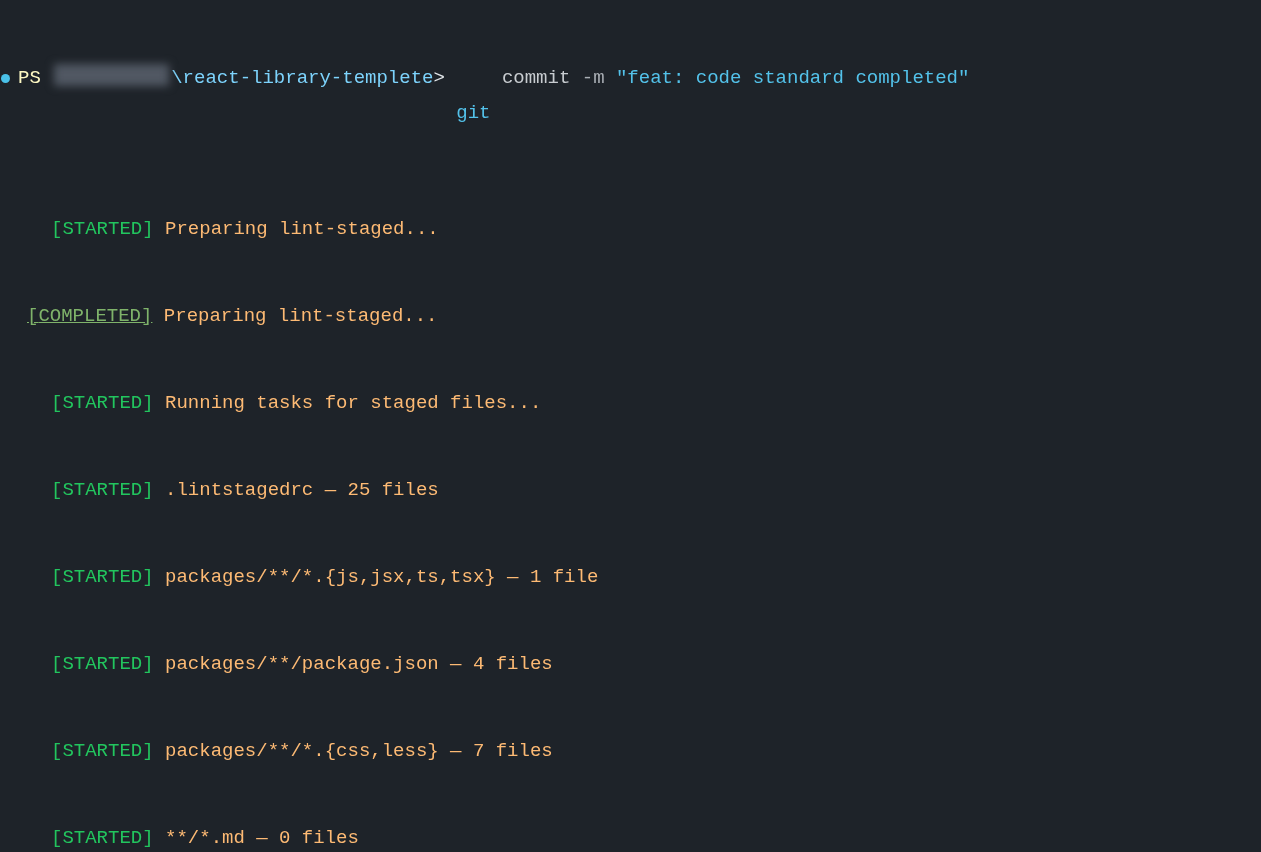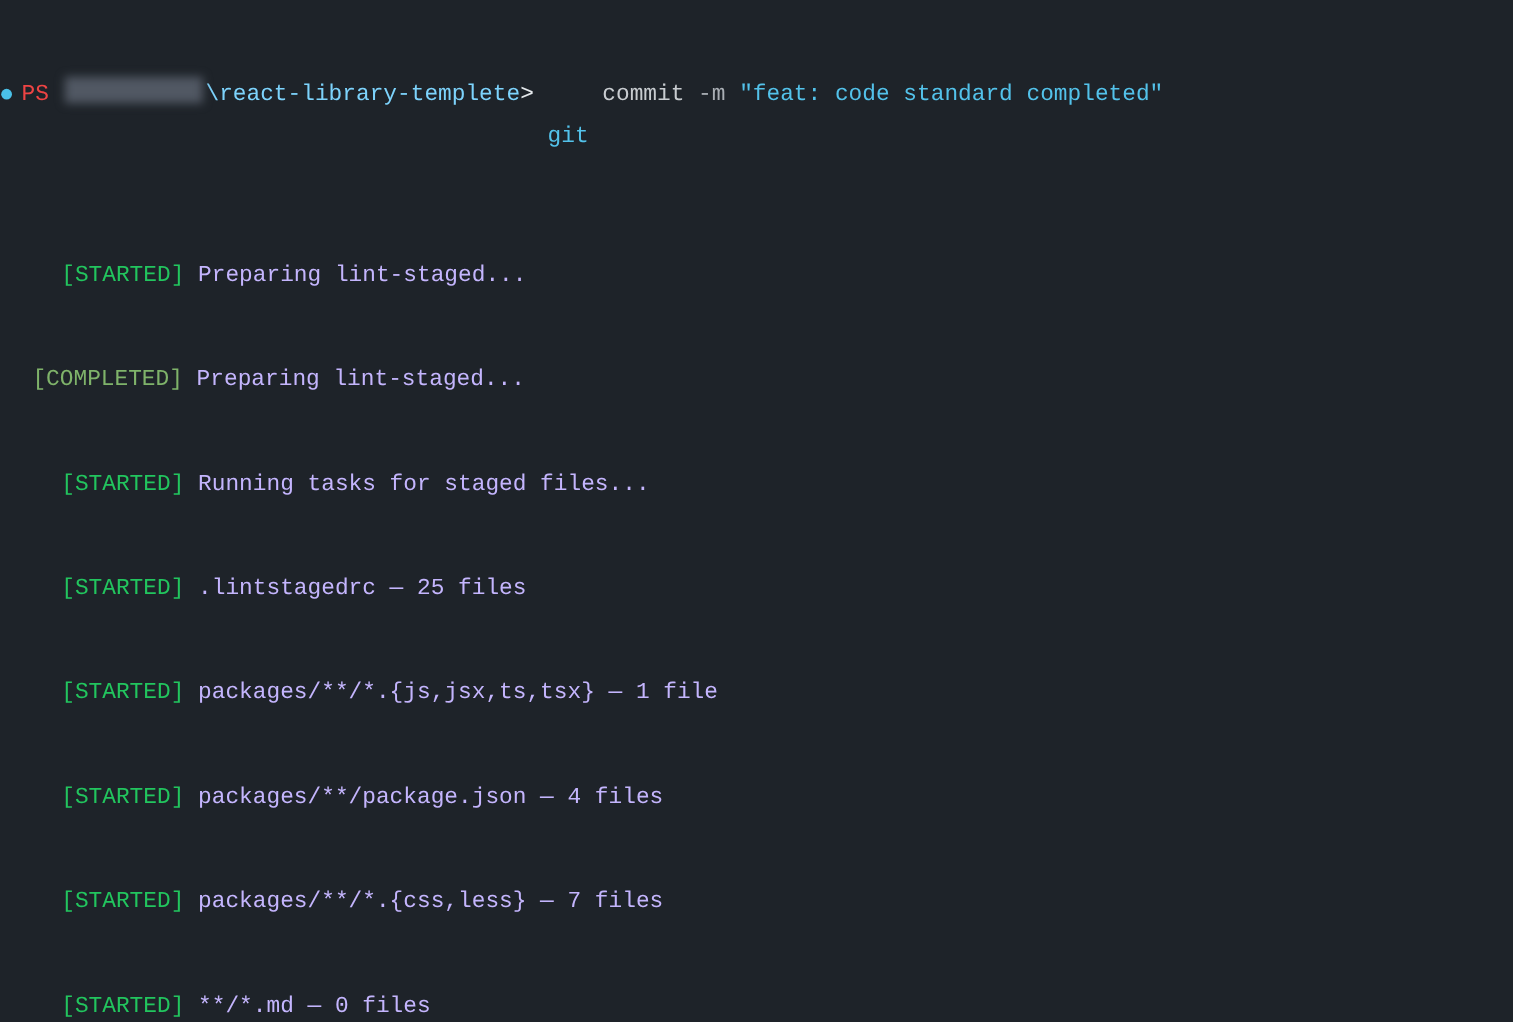--- a/index.html
+++ b/index.html
@@ -34,21 +34,21 @@
       width: 9px;
       height: 9px;
       background: #4ac1e8;
       border-radius: 50%;
       margin-right: 8px;
       margin-left: 1px;
       margin-top: 10px;
       vertical-align: middle;
     }
     .ps {
-      color: #ef4444;
+      color: #fef9c3;
     }
     .blur {
       display: inline-block;
       width: 115px;
       height: 22px;
       background: #515863;
       filter: blur(4px);
       vertical-align: middle;
       margin: 0 2px;
     }
@@ -70,23 +70,24 @@
     }
     .string {
       color: #53c2ea;
     }
     .tag-started {
       color: #22c55e;
       margin-left: 24px;
     }
     .tag-completed {
       color: #7fb36a;
+      text-decoration: underline;
     }
     .msg {
-      color: #c4b5fd;
+      color: #fdba74;
     }
   </style>
 </head>
 <body>
 
 <div class="terminal">
   <div class="line prompt-line">
     <span class="dot"></span><span class="ps">PS</span><span class="ps"> </span><span class="blur"></span><span class="path">\react-library-templete</span><span class="angle">&gt;</span><span> </span><span class="git">git</span><span> </span><span class="cmd">commit</span><span> </span><span class="flag">-m</span><span> </span><span class="string">"feat: code standard completed"</span>
   </div>
 

